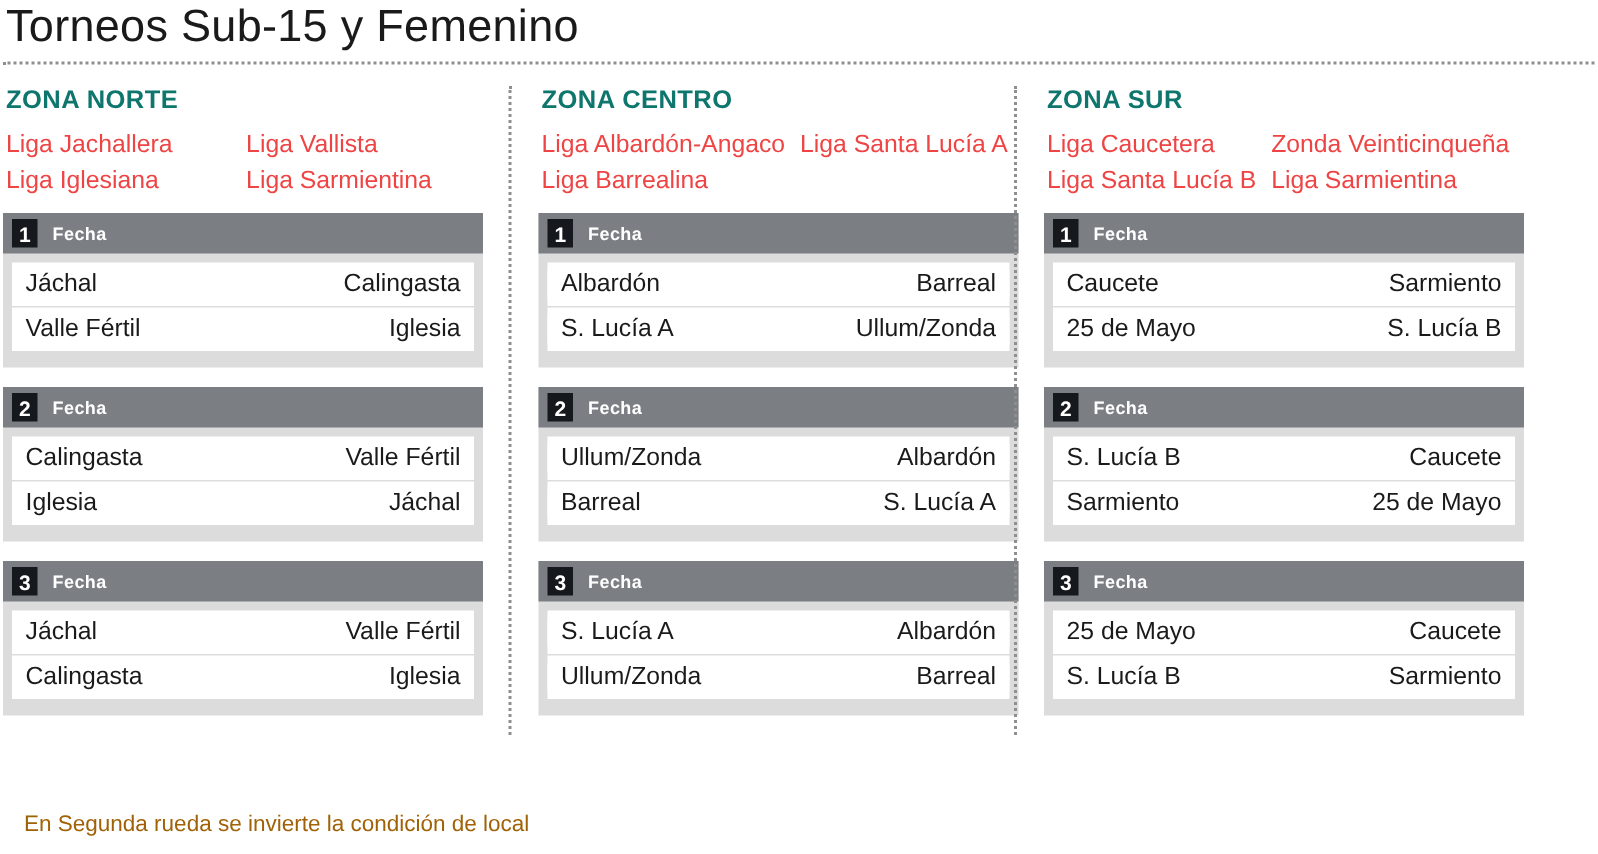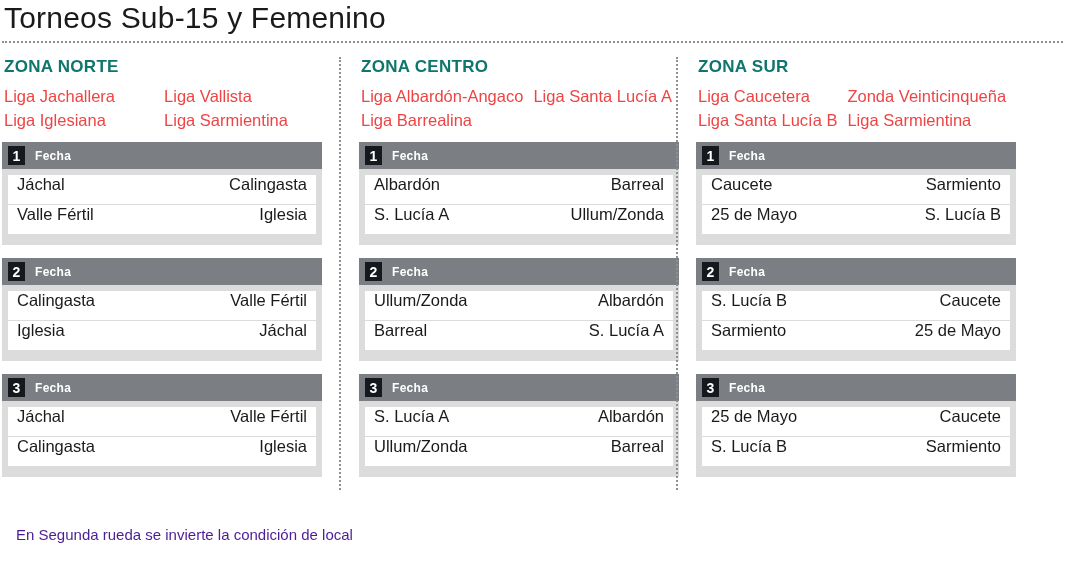--- a/index.html
+++ b/index.html
@@ -98,21 +98,21 @@
     margin-right: 10px;
   }
   .fecha-label {
     color: #ffffff;
     font-size: 12px;
     font-weight: bold;
     letter-spacing: 0.3px;
   }
   .match {
     display: flex;
-    align-items: flex-start;
+    align-items: center;
     height: 29px;
     margin: 0 6px;
     background: #ffffff;
   }
   .match.first { margin-top: 6px; }
   .match + .match { margin-top: 1px; }
   .match .home {
     flex: 1 1 auto;
     display: flex;
     align-items: center;
@@ -134,23 +134,23 @@
     align-items: center;
     justify-content: flex-end;
     padding-right: 9px;
     font-size: 16.5px;
     color: #1a1a1a;
     background: #ffffff;
   }
   .footnote {
     position: absolute;
     left: 16px;
-    bottom: 26px;
+    bottom: 11px;
     font-size: 15px;
-    color: #4c1d95;
+    color: #a16207;
   }
 </style>
 </head>
 <body>
 
 <div class="page">
 
   <h1 class="title">Torneos Sub-15 y Femenino</h1>
   <div class="title-rule"></div>
 

